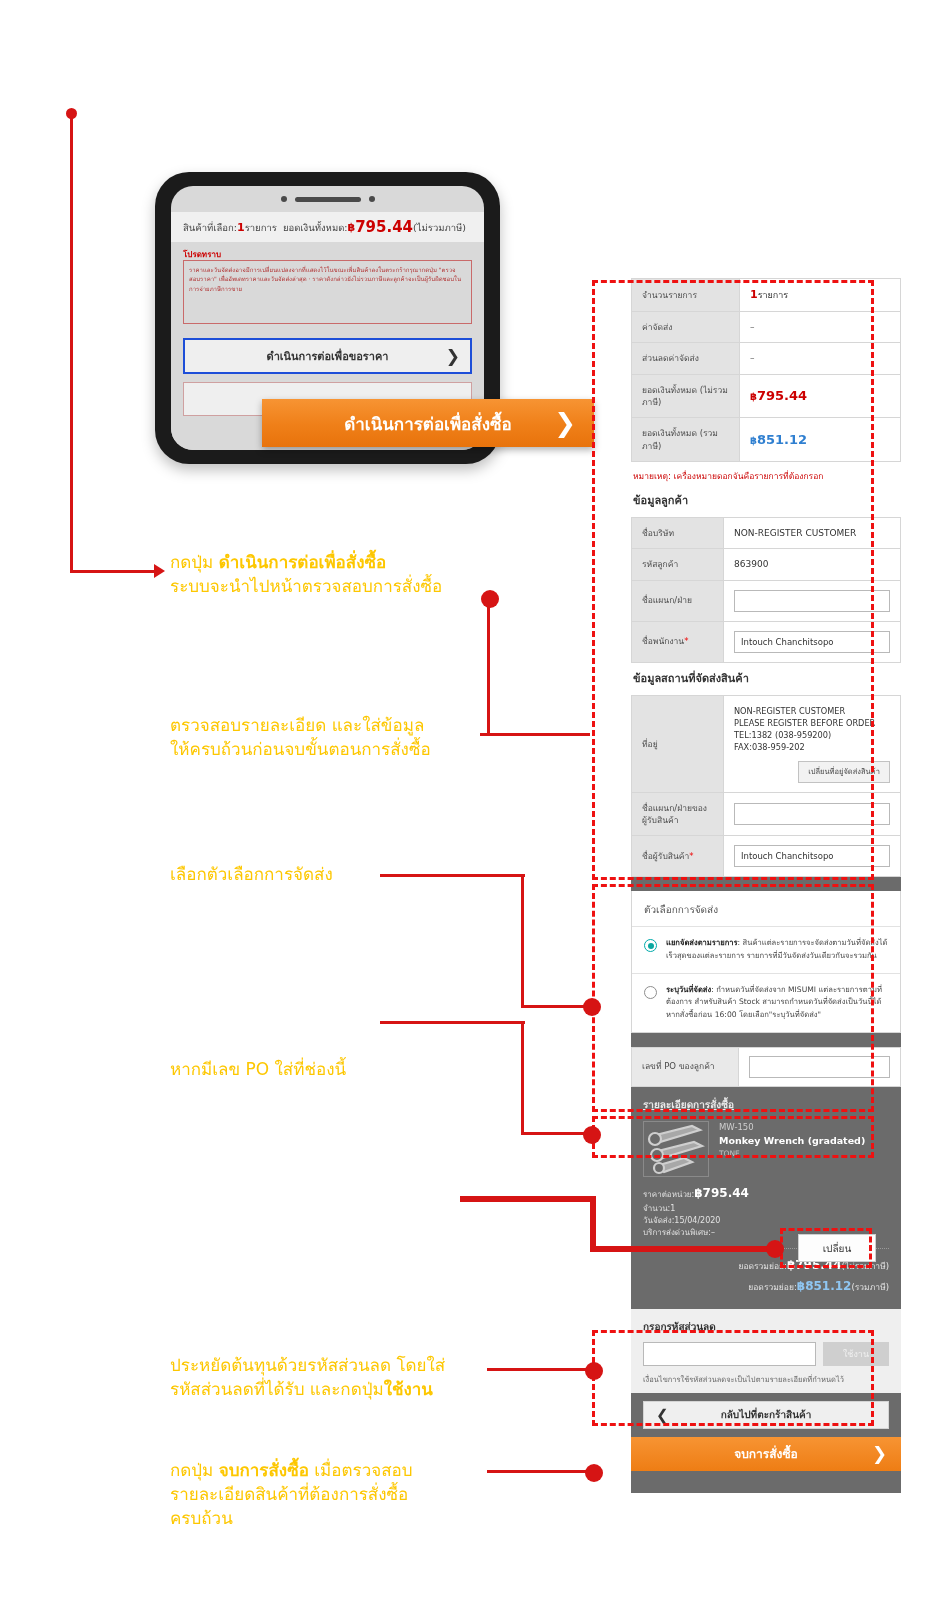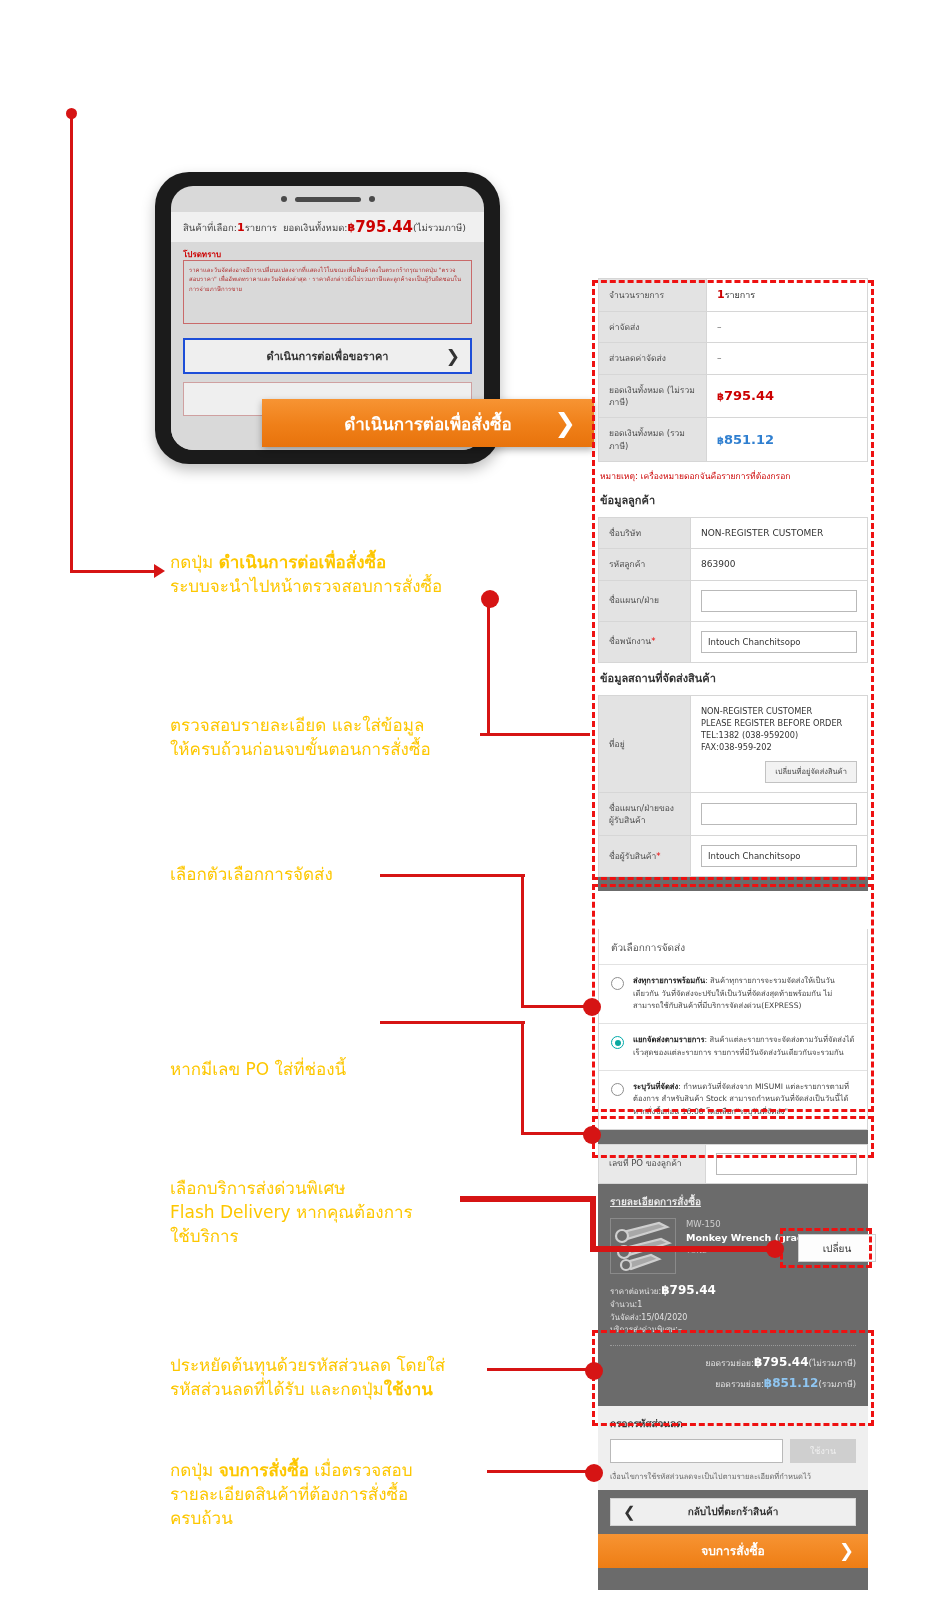--- a/index.html
+++ b/index.html
@@ -58,21 +58,21 @@
   .cta-float {
     position:absolute; left:112px; top:227px; width:332px; height:48px;
     background: linear-gradient(180deg,#f79433 0%, #ef7f18 55%, #e8730c 100%);
     display:flex; align-items:center; justify-content:center;
     color:#fff; font-weight:bold; font-size:17px;
     box-shadow:0 3px 7px rgba(0,0,0,.3);
   }
   .cta-float .chev { position:absolute; right:18px; font-size:26px; line-height:1; }
 
   
-  .app { position:absolute; left:598px; top:278px; width:270px; }
+  .app { position:absolute; left:631px; top:278px; width:270px; }
   .tbl { width:100%; border-collapse:collapse; }
   .tbl td { border:1px solid #d6d6d6; padding:9px 10px; vertical-align:middle; }
   .tbl td.k { width:108px; background:#e3e3e3; color:#4a4a4a; font-size:8.5px; line-height:1.45; }
   .tbl td.v { background:#fff; color:#333; font-size:9px; }
   .v .red-b { color:#c00; font-weight:bold; font-size:11px; }
   .v .red-lg { color:#c00; font-weight:bold; font-size:13px; }
   .v .blue-lg { color:#2f7fd0; font-weight:bold; font-size:13px; }
   .v .baht { font-size:10px; }
   .dash { color:#666; }
   .req { color:#e00; }
@@ -86,21 +86,21 @@
   }
 
   .addr-cell { font-size:8.2px; line-height:1.5; color:#333; }
   .addr-btn {
     margin-top:7px; margin-left:auto; width:92px;
     border:1px solid #c2c2c2; background:#f2f2f2; color:#444;
     font-size:7.5px; text-align:center; padding:5px 3px; line-height:1.35;
   }
 
   
-  .ship-box { background:#fff; border:1px solid #d6d6d6; border-top:none;margin-top:38px; }
+  .ship-box { background:#fff; border:1px solid #d6d6d6; border-top:none; }
   .ship-title { font-size:10px; color:#555; padding:11px 12px 9px 12px; }
   .ship-opt { display:flex; gap:9px; padding:10px 12px 11px 12px; border-top:1px solid #e2e2e2; }
   .radio { width:13px; height:13px; border-radius:50%; border:1px solid #8e8e8e; background:#fff; flex:0 0 auto; margin-top:2px; position:relative; }
   .radio.on { border-color:#0aa; }
   .radio.on::after { content:""; position:absolute; left:2.5px; top:2.5px; width:6px; height:6px; border-radius:50%; background:#0aa8a0; }
   .ship-txt { font-size:7.6px; line-height:1.62; color:#444; }
   .ship-txt b { color:#222; }
 
   .dark-gap { height:14px; background:#6b6b6b; }
   .po-row { display:flex; background:#fff; }
@@ -290,24 +290,20 @@
         </td>
       </tr>
     </tbody>
       </table>
 
     <div class="dark-gap"></div>
 
     <div class="ship-box">
       <div class="ship-title">ตัวเลือกการจัดส่ง</div>
 
-      <div class="ship-opt">
-        <div class="radio"></div>
-        <div class="ship-txt"><b>ส่งทุกรายการพร้อมกัน</b><span>: สินค้าทุกรายการจะรวมจัดส่งให้เป็นวันเดียวกัน วันที่จัดส่งจะปรับให้เป็นวันที่จัดส่งสุดท้ายพร้อมกัน ไม่สามารถใช้กับสินค้าที่มีบริการจัดส่งด่วน(EXPRESS)</span></div>
-      </div>
 
       <div class="ship-opt">
         <div class="radio on"></div>
         <div class="ship-txt"><b>แยกจัดส่งตามรายการ</b><span>: สินค้าแต่ละรายการจะจัดส่งตามวันที่จัดส่งได้เร็วสุดของแต่ละรายการ รายการที่มีวันจัดส่งวันเดียวกันจะรวมกัน</span></div>
       </div>
 
       <div class="ship-opt">
         <div class="radio"></div>
         <div class="ship-txt"><b>ระบุวันที่จัดส่ง</b><span>: กำหนดวันที่จัดส่งจาก MISUMI แต่ละรายการตามที่ต้องการ สำหรับสินค้า Stock สามารถกำหนดวันที่จัดส่งเป็นวันนี้ได้หากสั่งซื้อก่อน 16:00 โดยเลือก"ระบุวันที่จัดส่ง"</span></div>
       </div>
@@ -430,25 +426,20 @@
   </div>
 
   <div class="ann" style="left:170px; top:862px; width:330px;">
     <div>เลือกตัวเลือกการจัดส่ง</div>
   </div>
 
   <div class="ann" style="left:170px; top:1009px; width:330px;margin-top:48px;">
     <div>หากมีเลข PO ใส่ที่ช่องนี้</div>
   </div>
 
-  <div class="ann" style="left:170px; top:1176px; width:330px;">
-    <div>เลือกบริการส่งด่วนพิเศษ</div>
-    <div>Flash Delivery หากคุณต้องการ</div>
-    <div>ใช้บริการ</div>
-  </div>
 
   <div class="ann" style="left:170px; top:1353px; width:340px;">
     <div>ประหยัดต้นทุนด้วยรหัสส่วนลด โดยใส่</div>
     <div><span>รหัสส่วนลดที่ได้รับ และกดปุ่ม</span><b>ใช้งาน</b></div>
   </div>
 
   <div class="ann" style="left:170px; top:1458px; width:340px;">
     <div><span>กดปุ่ม </span><b>จบการสั่งซื้อ</b><span> เมื่อตรวจสอบ</span></div>
     <div>รายละเอียดสินค้าที่ต้องการสั่งซื้อ</div>
     <div>ครบถ้วน</div>

